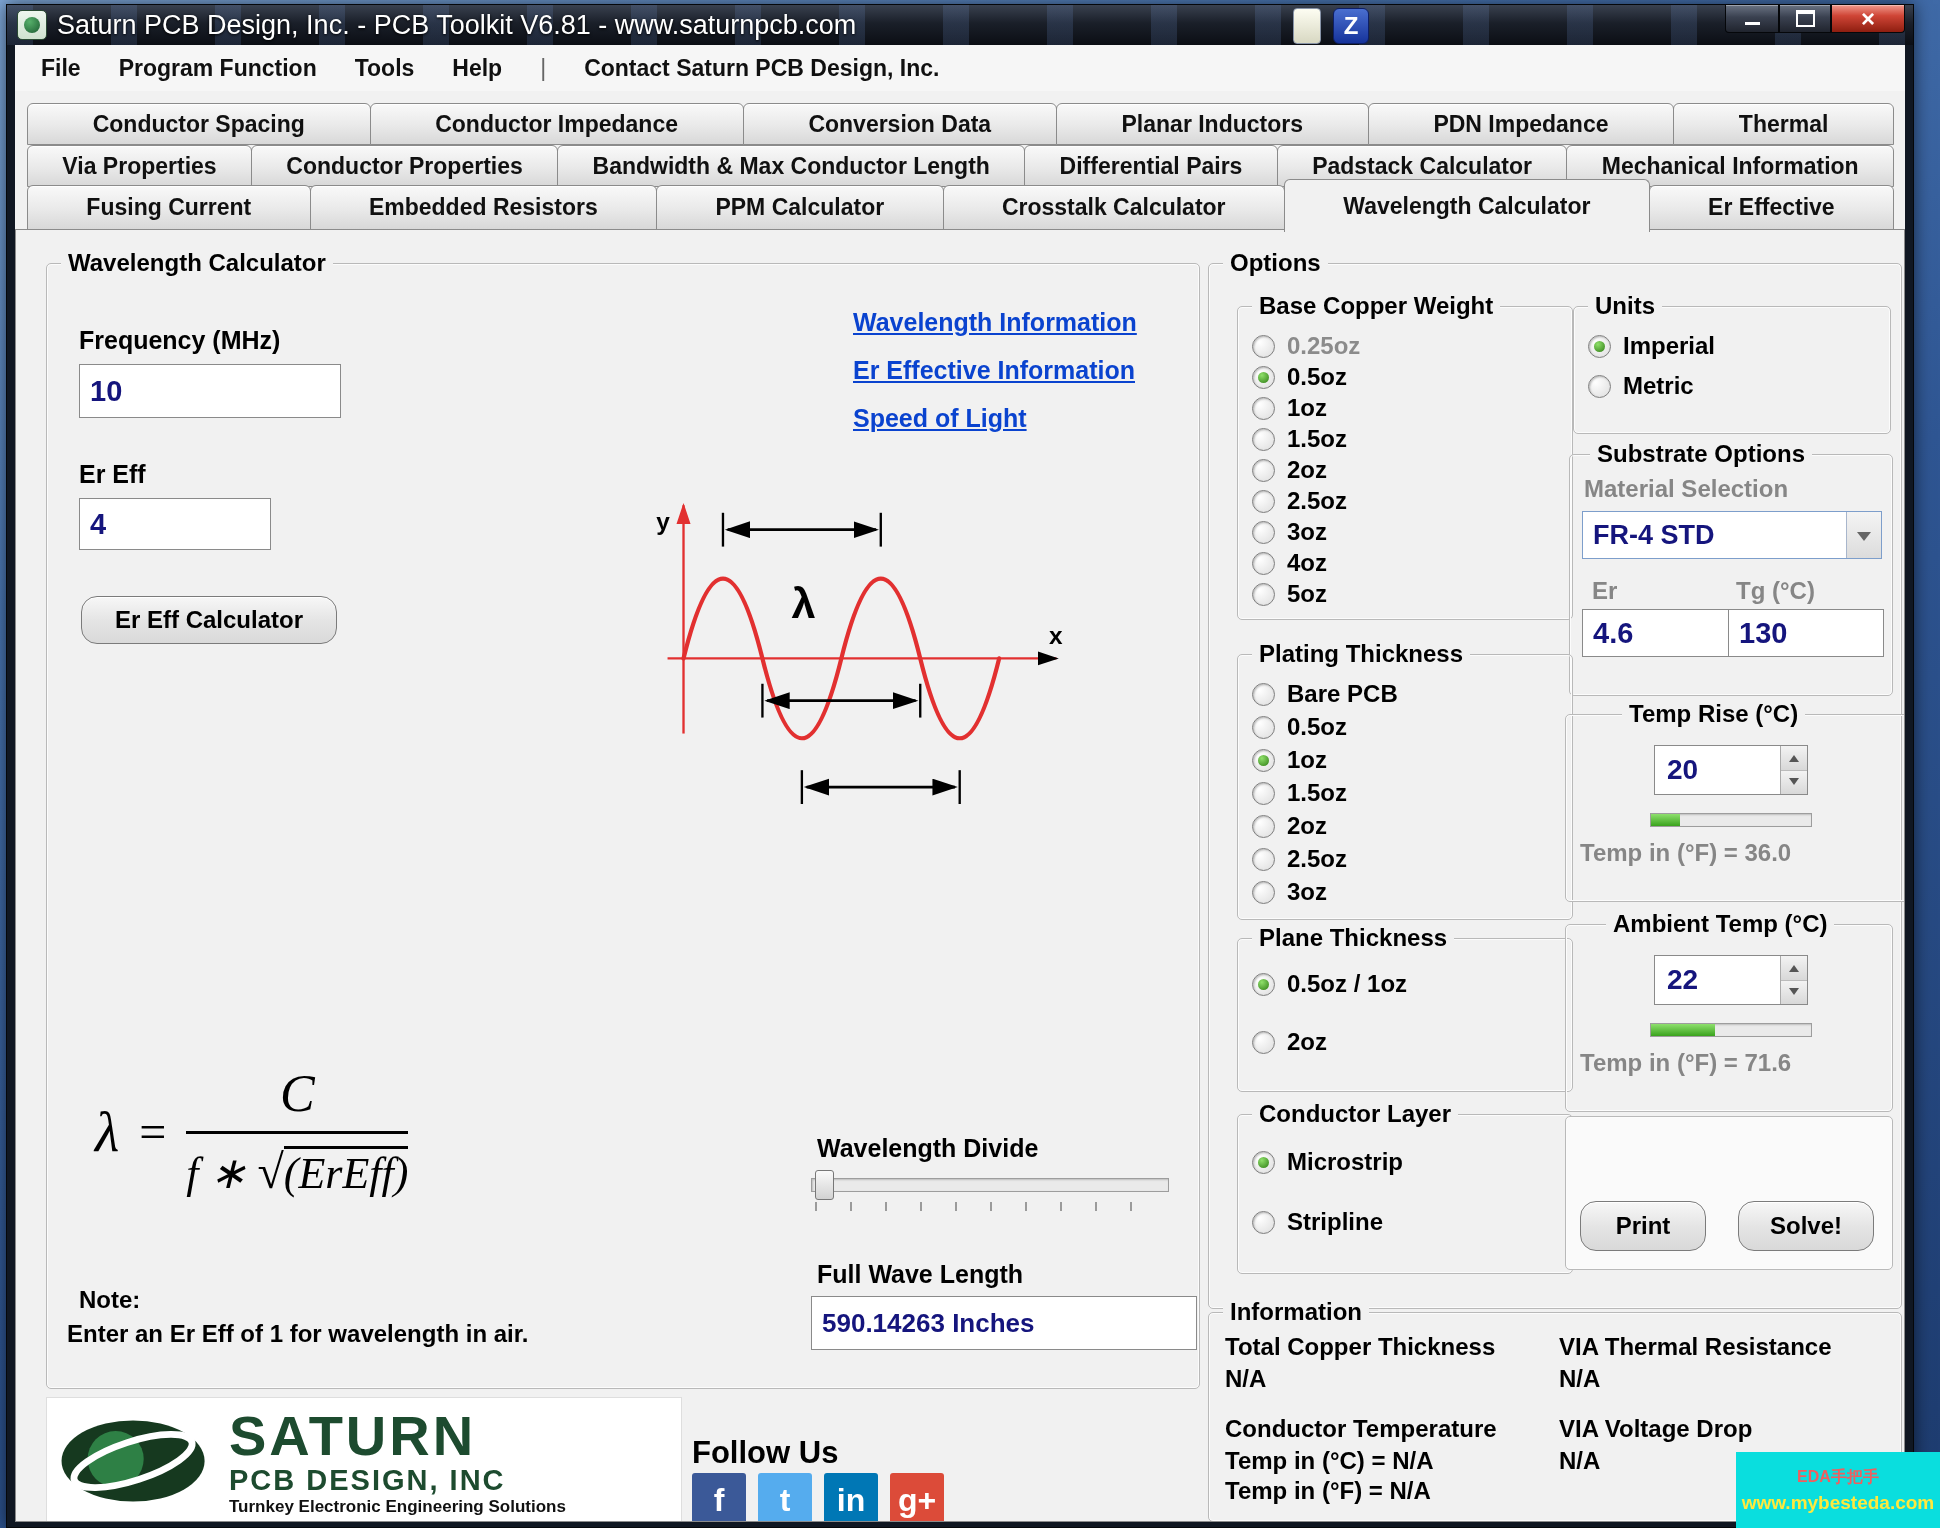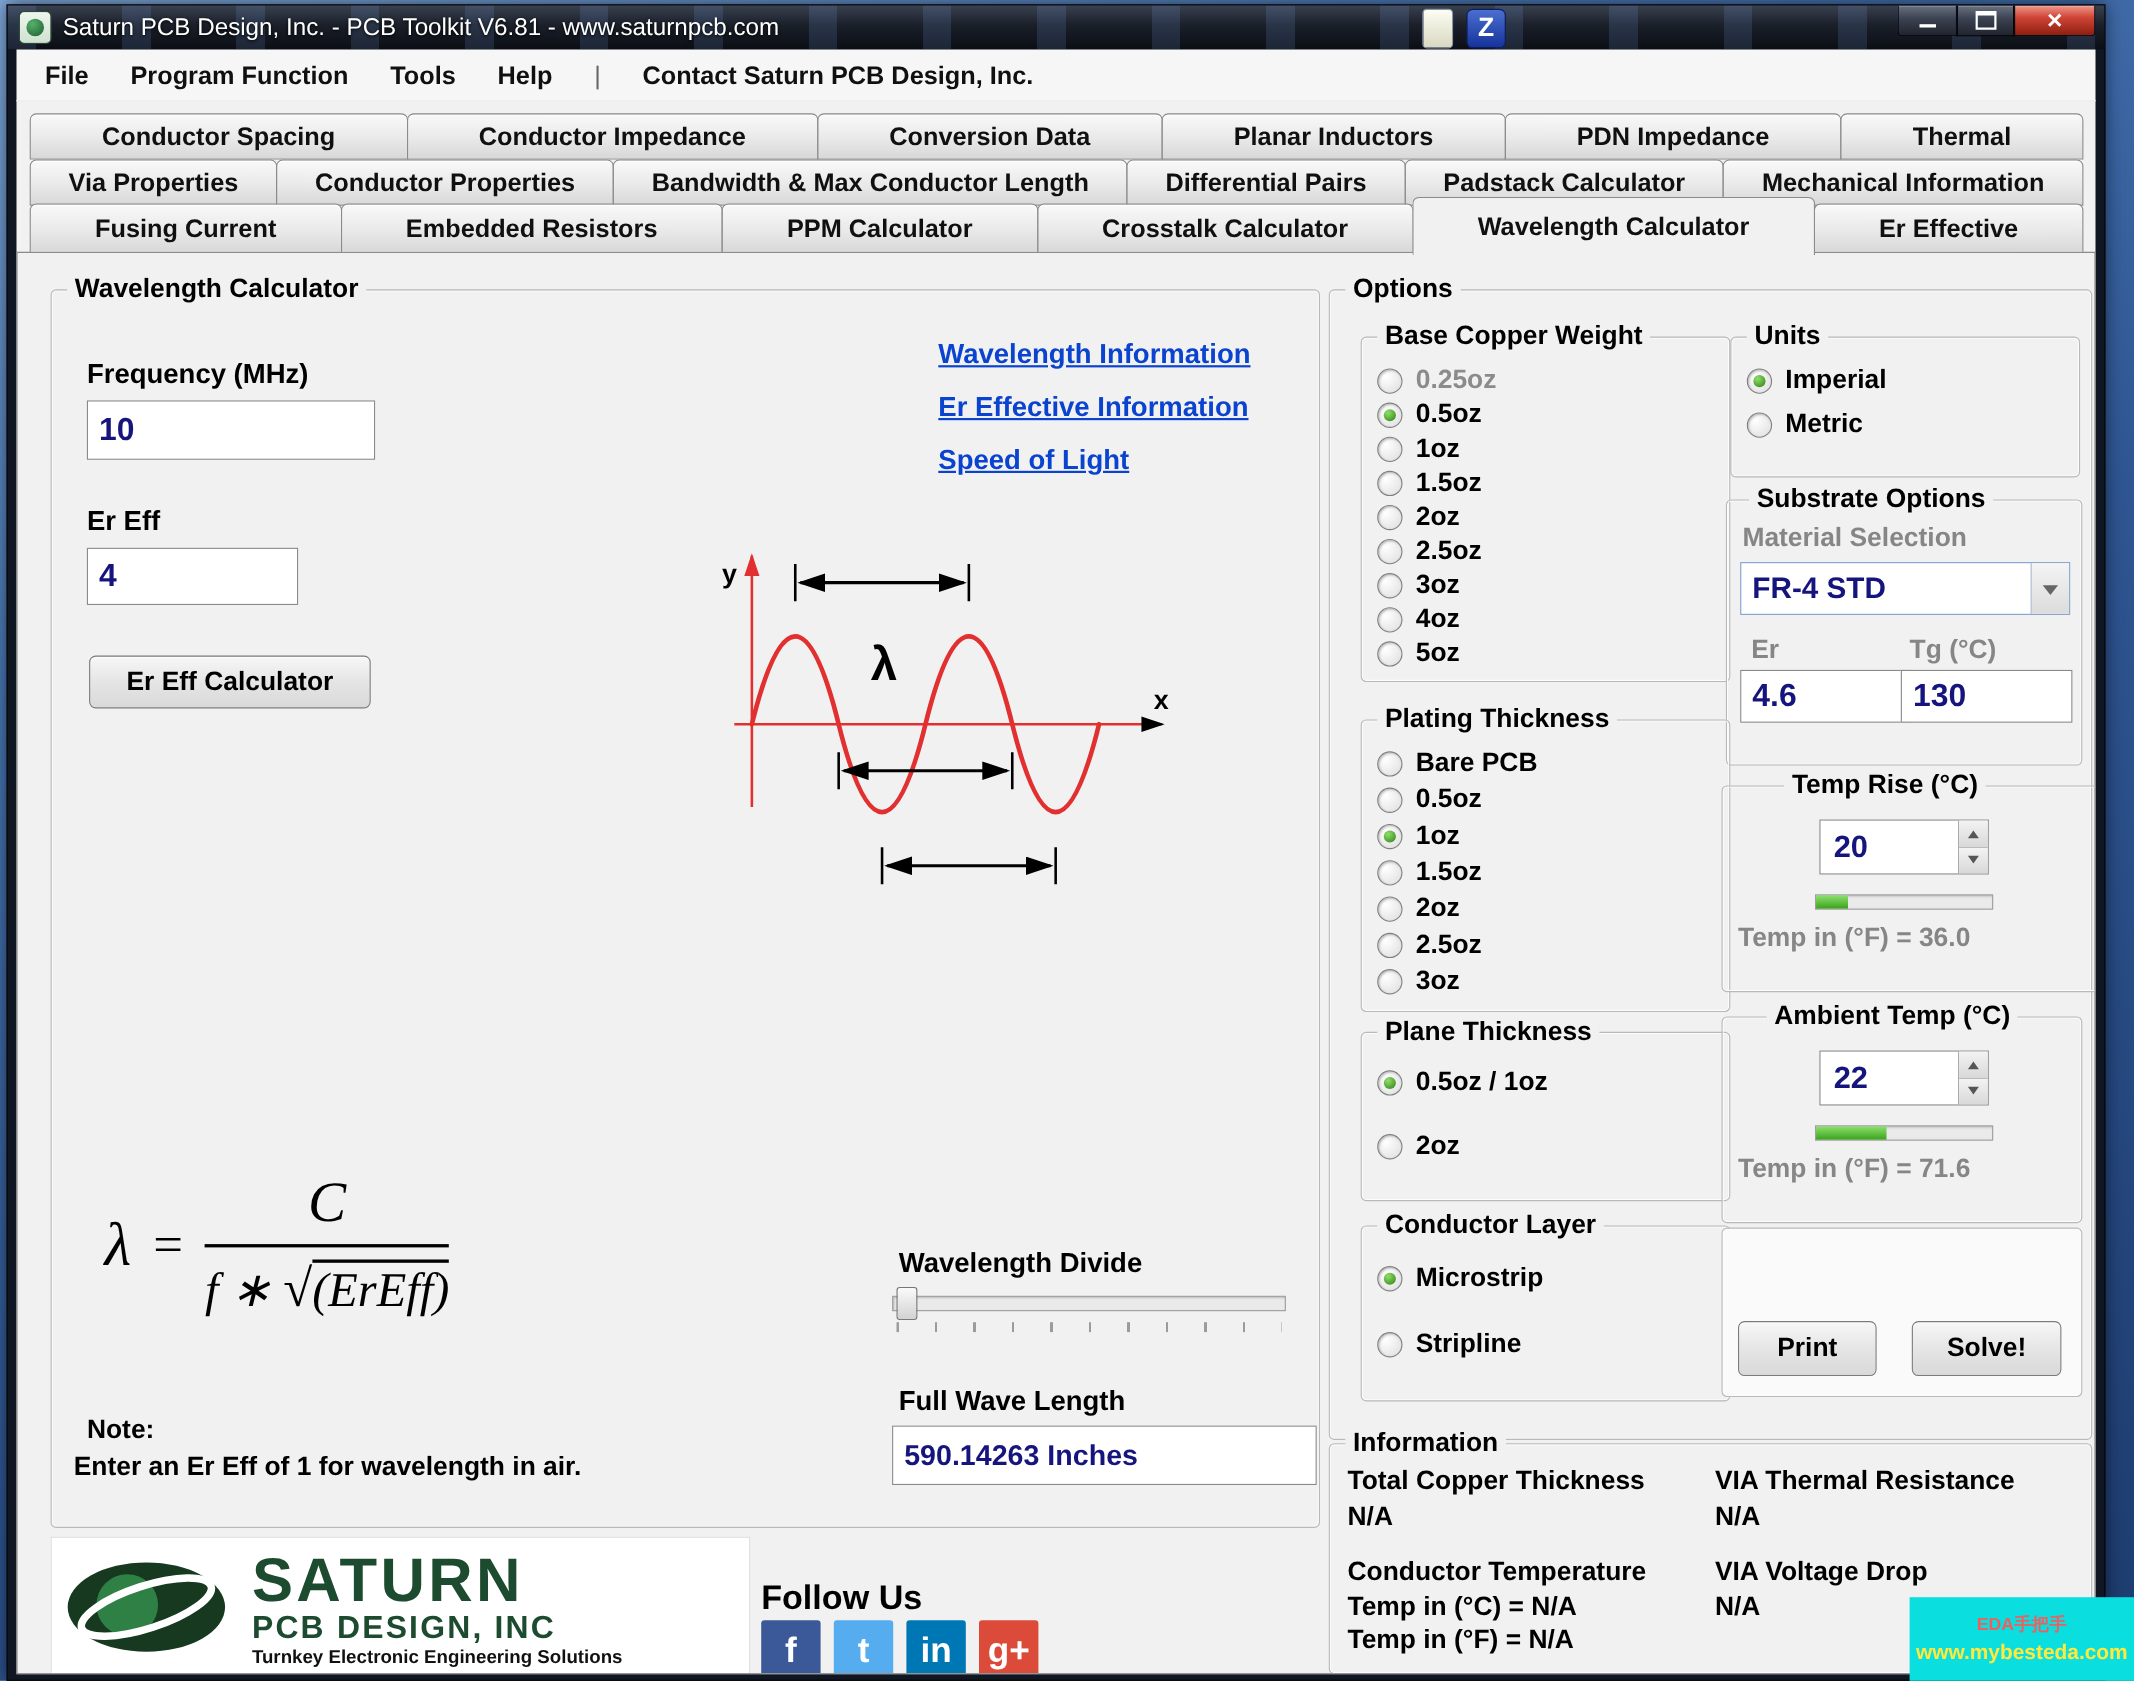--- a/index.html
+++ b/index.html
@@ -11,21 +11,21 @@
   .window{position:absolute;left:6px;top:4px;width:1906px;height:1522px;background:#101722;
           border:1px solid #05070a;box-shadow:0 0 16px rgba(0,0,0,.6);}
   .titlebar{position:absolute;left:0;top:0;right:0;height:40px;overflow:hidden;
             background:linear-gradient(#39414f,#1a1f29 45%,#0b0e14);}
   .titlebar .glass{position:absolute;inset:0;
             background:repeating-linear-gradient(90deg,rgba(120,160,230,.16) 0 26px,rgba(0,0,0,0) 26px 104px);}
   .title-left{position:absolute;left:10px;top:0;height:40px;display:flex;align-items:center;gap:10px;z-index:2;}
   .app-icon{width:28px;height:28px;border-radius:5px;background:linear-gradient(#eef6ee,#cfe2cf);
             display:flex;align-items:center;justify-content:center;border:1px solid #2a4a33;}
   .app-icon .orb{width:16px;height:16px;border-radius:50%;background:radial-gradient(circle at 35% 30%,#57b06b,#1c5c31);}
-  .title-text{color:#fff;font-size:22px;text-shadow:0 1px 3px #000;white-space:nowrap;}
+  .title-text{color:#fff;font-size:27px;text-shadow:0 1px 3px #000;white-space:nowrap;}
   .tb-doc{position:absolute;left:1286px;top:3px;width:26px;height:34px;z-index:2;
           background:linear-gradient(#fdfdf2,#d8d8c2);border-radius:4px;border:1px solid #8894a8;}
   .tb-z{position:absolute;left:1326px;top:3px;width:34px;height:34px;z-index:2;
         background:linear-gradient(#4a6fd0,#16339b);border-radius:6px;border:1px solid #0d1f66;
         color:#fff;font-weight:700;font-size:24px;display:flex;align-items:center;justify-content:center;}
   .win-buttons{position:absolute;right:8px;top:0;display:flex;z-index:3;}
   .win-btn{height:27px;border:1px solid #05070a;border-top:none;display:flex;align-items:center;justify-content:center;
            background:linear-gradient(#6a7383,#3a4150 45%,#20242e);box-shadow:inset 0 1px 0 rgba(255,255,255,.35);}
   .win-btn.min{width:52px;border-radius:0 0 0 4px;}
   .win-btn.max{width:50px;}
@@ -58,21 +58,21 @@
   .content{position:absolute;left:8px;right:8px;top:224px;bottom:5px;background:#f1f1f1;
            border:1px solid #8b8b8b;overflow:hidden;}
   .group,.sub{position:absolute;border:1px solid #b9b9b9;border-radius:5px;box-shadow:inset 0 0 0 1px #fcfcfc;}
   .gcap{position:absolute;top:-15px;left:14px;background:#f1f1f1;padding:0 7px;
         font-size:24px;font-weight:700;color:#000;white-space:nowrap;}
   .lbl{position:absolute;font-size:24px;font-weight:700;color:#000;white-space:nowrap;}
   .lbl.gray{color:#868686;}
   .tbox{position:absolute;background:#fff;border:1px solid #8a8a8a;display:flex;align-items:center;
         padding:0 10px;font-size:29px;font-weight:700;color:#15157d;}
   .btn{display:flex;align-items:center;justify-content:center;font-size:24px;font-weight:700;color:#000;
-       background:linear-gradient(#f7f7f7,#e5e5e5 50%,#d9d9d9);border:1px solid #7b7b7b;border-radius:6px;
+       background:linear-gradient(#f7f7f7,#e5e5e5 50%,#d9d9d9);border:1px solid #7b7b7b;border-radius:16px;
        box-shadow:inset 0 1px 0 #fff;cursor:pointer;}
   .btn.abs{position:absolute;}
   .link{position:absolute;font-size:25px;font-weight:700;color:#0a43cf;text-decoration:underline;
         white-space:nowrap;cursor:pointer;}
   .radio-row{position:absolute;display:flex;align-items:center;gap:12px;height:30px;cursor:pointer;}
   .rdot{width:21px;height:21px;border-radius:50%;background:radial-gradient(circle at 32% 30%,#fff,#ddd);
         border:1px solid #7f7f7f;box-shadow:inset 1px 1px 2px rgba(0,0,0,.25);position:relative;flex:none;}
   .radio-row.on .rdot::after{content:"";position:absolute;inset:5px;border-radius:50%;
         background:radial-gradient(circle at 35% 30%,#8fe06a,#2f7d15);}
   .rlabel{font-size:24px;font-weight:700;color:#000;}

